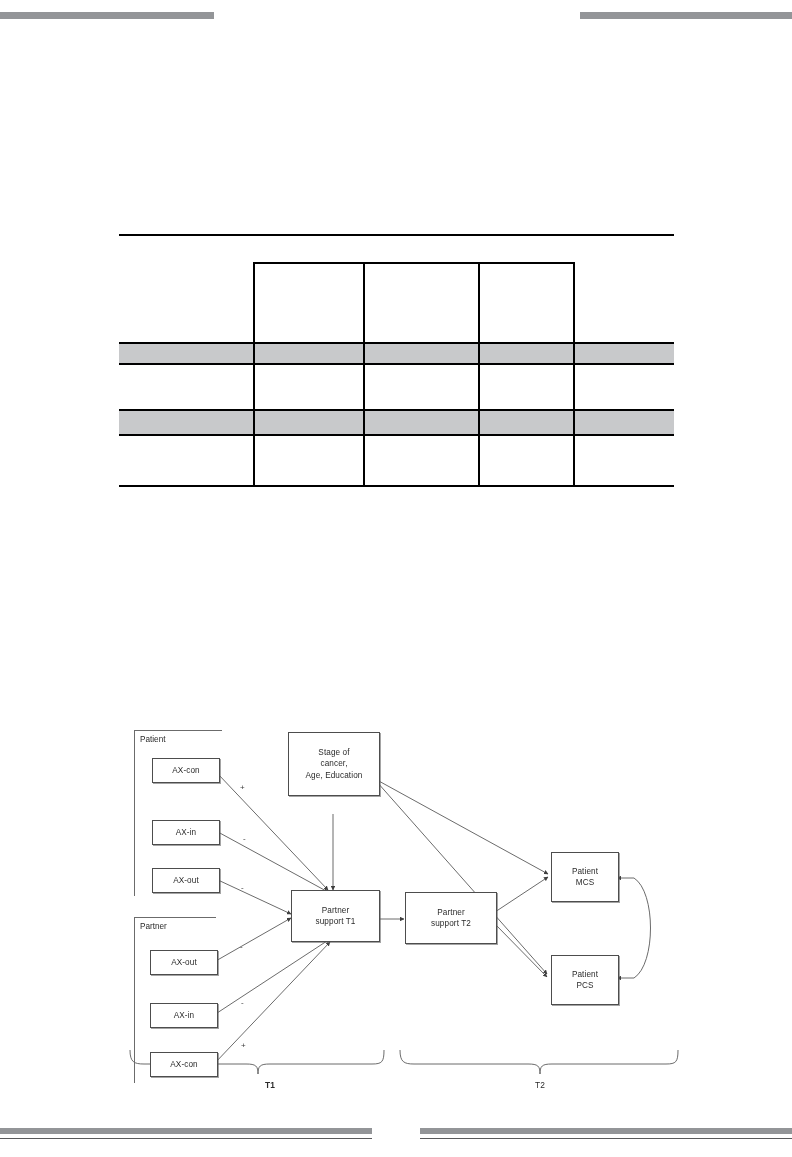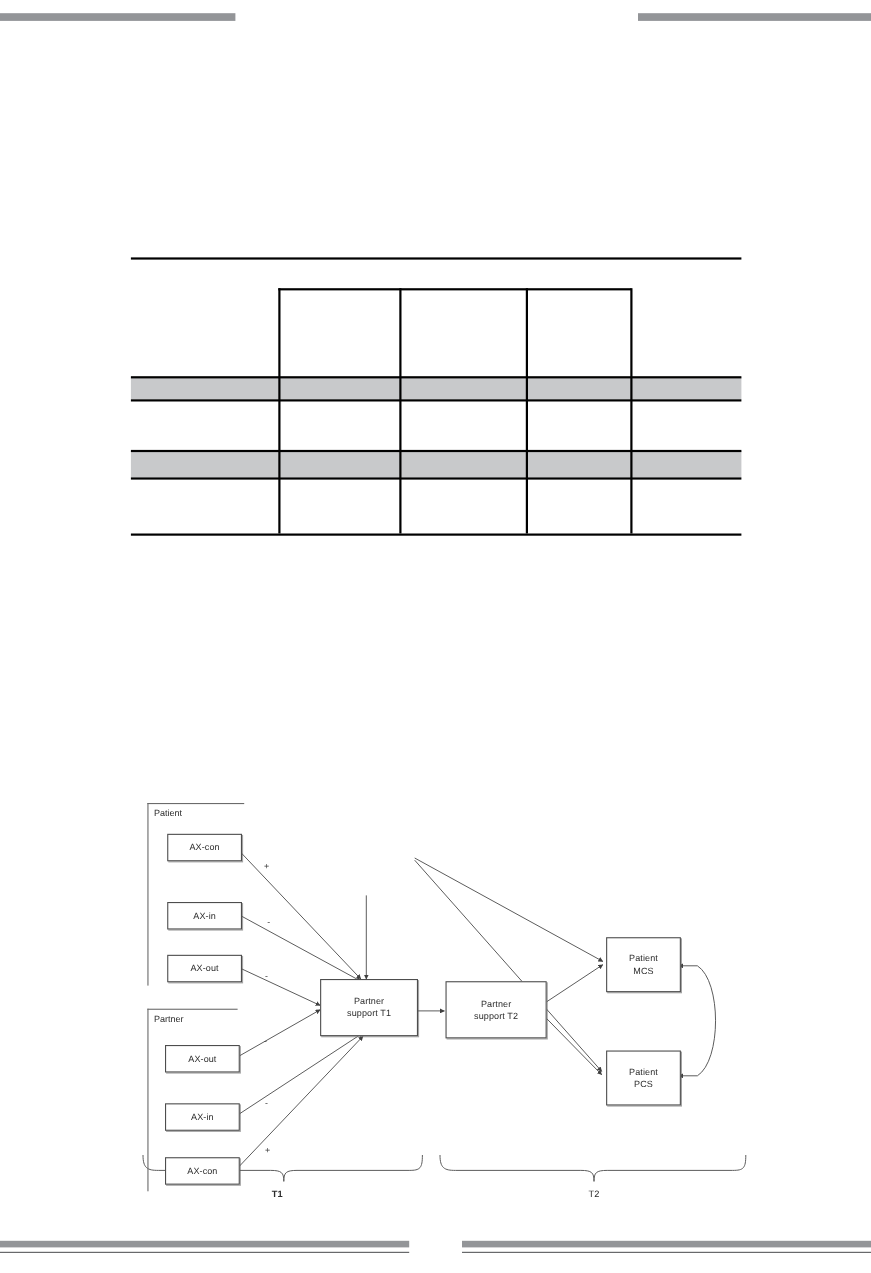--- a/index.html
+++ b/index.html
@@ -231,39 +231,42 @@
     <div class="group-label" style="left:12px;top:210px;">Partner</div>
 
     <div class="fig-box" style="left:24px;top:46px;width:66px;height:23px;">AX-con</div>
     <div class="fig-box" style="left:24px;top:108px;width:66px;height:23px;">AX-in</div>
     <div class="fig-box" style="left:24px;top:156px;width:66px;height:23px;">AX-out</div>
 
     <div class="fig-box" style="left:22px;top:238px;width:66px;height:23px;">AX-out</div>
     <div class="fig-box" style="left:22px;top:291px;width:66px;height:23px;">AX-in</div>
     <div class="fig-box" style="left:22px;top:340px;width:66px;height:23px;">AX-con</div>
 
+    <div class="fig-box" style="left:160px;top:20px;width:90px;height:62px;">Stage of
+cancer,
+Age, Education</div>
 
     <div class="fig-box" style="left:163px;top:178px;width:87px;height:50px;">Partner
 support T1</div>
     <div class="fig-box" style="left:277px;top:180px;width:90px;height:50px;">Partner
 support T2</div>
 
     <div class="fig-box" style="left:423px;top:140px;width:66px;height:48px;">Patient
 MCS</div>
     <div class="fig-box" style="left:423px;top:243px;width:66px;height:48px;">Patient
 PCS</div>
 
     <div class="sign" style="left:112px;top:72px;">+</div>
     <div class="sign" style="left:115px;top:123px;">-</div>
     <div class="sign" style="left:113px;top:172px;">-</div>
     <div class="sign" style="left:112px;top:231px;">-</div>
     <div class="sign" style="left:113px;top:287px;">-</div>
     <div class="sign" style="left:113px;top:330px;">+</div>
 
-    <div class="brace-label" style="left:104px;top:368px;width:40px;font-weight:bold;">T1</div>
+    <div class="brace-label" style="left:122px;top:368px;width:40px;font-weight:bold;">T1</div>
     <div class="brace-label" style="left:392px;top:368px;width:40px;">T2</div>
   </div>
 
   <div class="rule-bar" style="left:0px;top:1128px;width:372px;height:6px;"></div>
   <div class="rule-thin" style="left:0px;top:1138px;width:372px;"></div>
   <div class="rule-bar" style="left:420px;top:1128px;width:372px;height:6px;"></div>
   <div class="rule-thin" style="left:420px;top:1138px;width:372px;"></div>
 
 </div>
 

